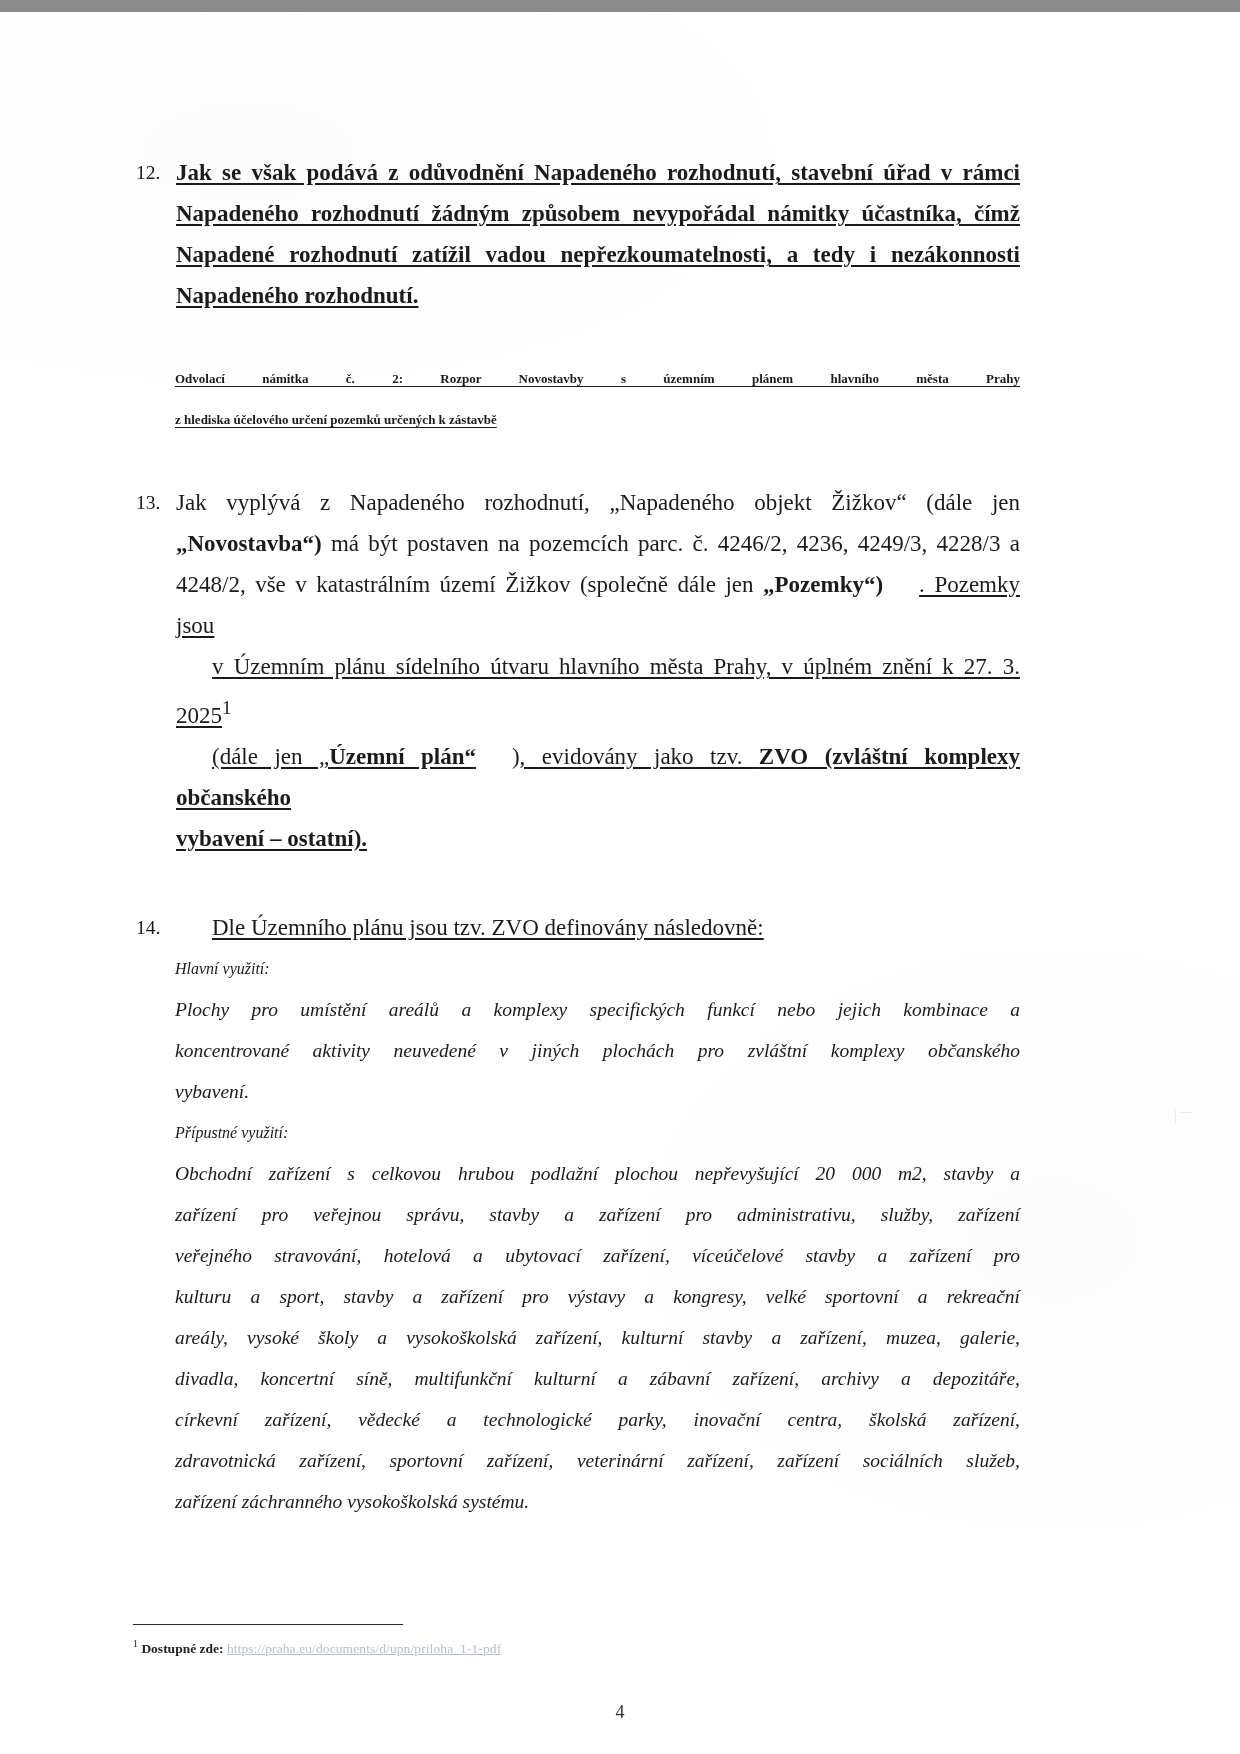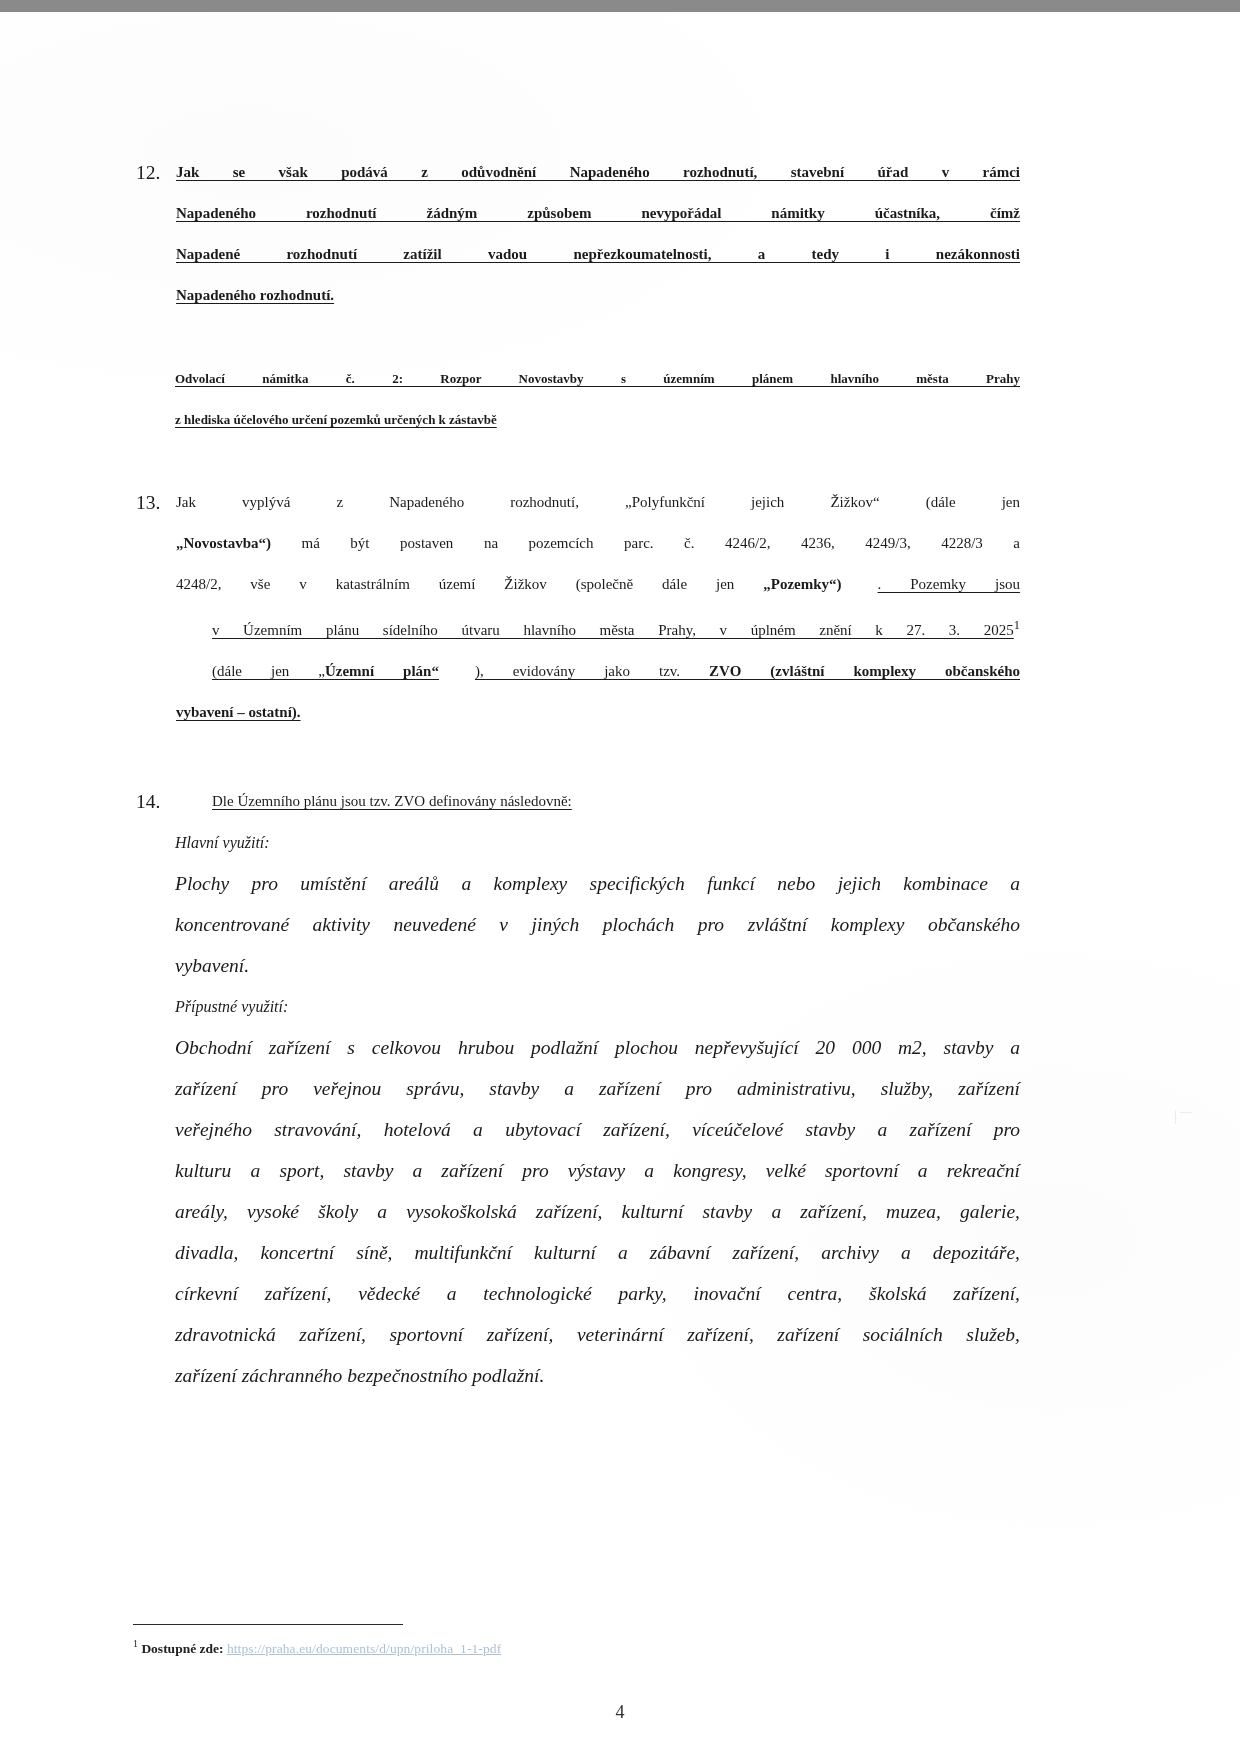--- a/index.html
+++ b/index.html
@@ -38,21 +38,21 @@
   }
   .item-num {
     flex: 0 0 40px;
     font-size: 19.5px;
     line-height: 41px;
     text-align: left;
     padding-left: 1px;
   }
   .item-body {
     flex: 1 1 auto;
-    font-size: 15px;
+    font-size: 23px;
     line-height: 41px;
     text-align: justify;
     text-justify: inter-word;
   }
 
   
   .u       { text-decoration: underline; text-underline-offset: 3px; padding-left: 36px; }
   .b       { font-weight: bold; }
   .bu      { font-weight: bold; text-decoration: underline; text-underline-offset: 3px; }
 
@@ -171,21 +171,21 @@
     <div class="head-block">
       <span class="head-line-1">Odvolací námitka č. 2: Rozpor Novostavby s územním plánem hlavního města Prahy</span>
       <span class="line">z hlediska účelového určení pozemků určených k zástavbě</span>
     </div>
 
     <div class="spacer-md"></div>
 
     <div class="item">
       <div class="item-num">13.</div>
       <div class="item-body">
-        <span class="jline">Jak vyplývá z Napadeného rozhodnutí, „Polyfunkční jejich Žižkov“ (dále jen</span>
+        <span class="jline">Jak vyplývá z Napadeného rozhodnutí, „Napadeného objekt Žižkov“ (dále jen</span>
         <span class="jline"><span class="b">„Novostavba“)</span><span> má být postaven na pozemcích parc. č. 4246/2, 4236, 4249/3, 4228/3 a</span></span>
         <span class="jline"><span>4248/2, vše v katastrálním území Žižkov (společně dále jen </span><span class="b">„Pozemky“)</span><span class="u">. Pozemky jsou</span></span>
         <span class="jline"><span class="u">v Územním plánu sídelního útvaru hlavního města Prahy, v úplném znění k 27. 3. 2025</span><sup>1</sup></span>
         <span class="jline"><span class="u">(dále jen „</span><span class="bu">Územní plán“</span><span class="u">), evidovány jako tzv. </span><span class="bu">ZVO (zvláštní komplexy občanského</span></span>
         <span class="jline last"><span class="bu">vybavení – ostatní).</span></span>
       </div>
     </div>
 
     <div class="spacer-lg"></div>
 
@@ -208,21 +208,21 @@
 
     <div class="def-block">
       <span class="jline">Obchodní zařízení s celkovou hrubou podlažní plochou nepřevyšující 20 000 m2, stavby a</span>
       <span class="jline">zařízení pro veřejnou správu, stavby a zařízení pro administrativu, služby, zařízení</span>
       <span class="jline">veřejného stravování, hotelová a ubytovací zařízení, víceúčelové stavby a zařízení pro</span>
       <span class="jline">kulturu a sport, stavby a zařízení pro výstavy a kongresy, velké sportovní a rekreační</span>
       <span class="jline">areály, vysoké školy a vysokoškolská zařízení, kulturní stavby a zařízení, muzea, galerie,</span>
       <span class="jline">divadla, koncertní síně, multifunkční kulturní a zábavní zařízení, archivy a depozitáře,</span>
       <span class="jline">církevní zařízení, vědecké a technologické parky, inovační centra, školská zařízení,</span>
       <span class="jline">zdravotnická zařízení, sportovní zařízení, veterinární zařízení, zařízení sociálních služeb,</span>
-      <span class="jline last">zařízení záchranného bezpečnostního podlažní.</span>
+      <span class="jline last">zařízení záchranného vysokoškolská systému.</span>
     </div>
 
   </div>
 
   <div class="footnote-rule"></div>
   <div class="footnote">
     <sup>1</sup>
     <span class="b">Dostupné zde:</span>
     <span class="fn-link">https://praha.eu/documents/d/upn/priloha_1-1-pdf</span>
   </div>

